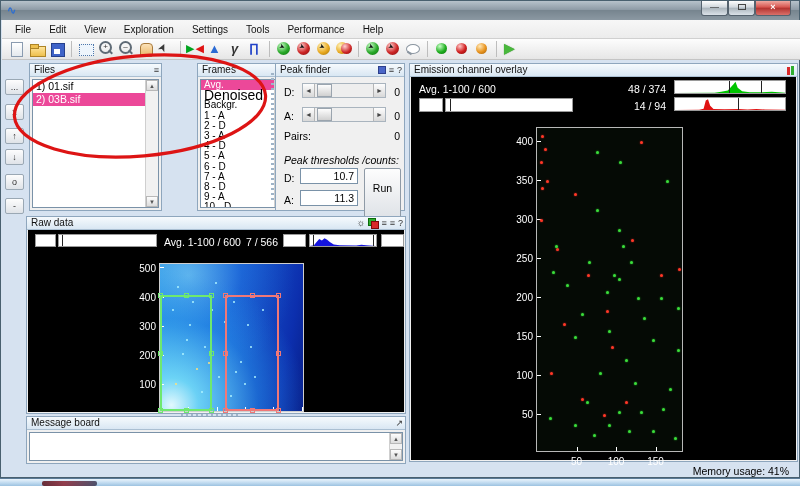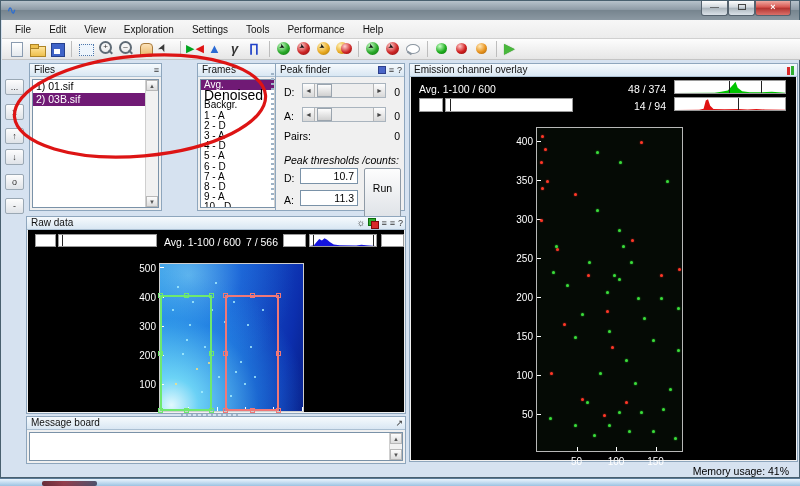--- a/index.html
+++ b/index.html
@@ -99,21 +99,21 @@
   .hicon-overlay-small::before { content:""; position:absolute; left:0; top:0; width:6px; height:6px;
     background:#2fae2f; border:1px solid #0a6a0a; }
   .hicon-overlay-small::after { content:""; position:absolute; left:3px; top:3px; width:6px; height:6px;
     background:#d82a2a; border:1px solid #7e0a0a; }
   .hicon-rg-bars { position:relative; width:8px; height:9px; display:inline-block; }
   .hicon-rg-bars::before { content:""; position:absolute; left:0; top:1px; width:3px; height:8px; background:#d82a2a; }
   .hicon-rg-bars::after { content:""; position:absolute; left:4px; top:0; width:3px; height:9px; background:#2fae2f; }
 
   .listbox { position:absolute; background:#fff; border:1px solid #7a92a8; overflow:hidden; }
   .list-item { font-size:10.5px; color:#000; padding:0 2px 0 3px; white-space:nowrap; }
-  .list-item.selected { background:#701a75; color:#fff; }
+  .list-item.selected { background:#ec4899; color:#fff; }
   .sb { position:absolute; right:0; top:0; bottom:0; width:13px; background:#f1f1f1; border-left:1px solid #cfcfcf; }
   .sb-btn { height:11px; font-size:6px; text-align:center; line-height:10px; color:#555;
     background:linear-gradient(#fdfdfd,#dcdcdc); border:1px solid #b8b8b8; }
   .sb-btn.bottom { position:absolute; bottom:0; left:0; right:0; }
   .sb-thumb { position:absolute; left:0; right:0; background:linear-gradient(90deg,#fdfdfd,#d6d6d6);
     border:1px solid #aaa; }
 
   
   .side-btn { position:absolute; left:4px; width:19px; height:16px;
     background:linear-gradient(#fdfdfd,#dfe3e8); border:1px solid #9aa8b4; border-radius:2px;

